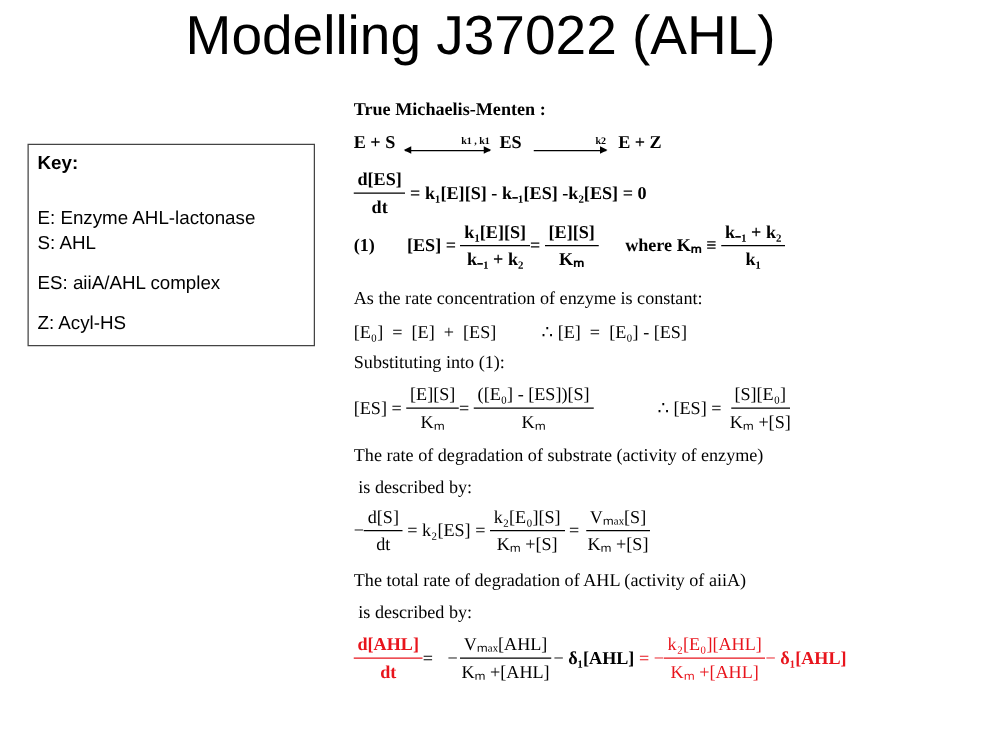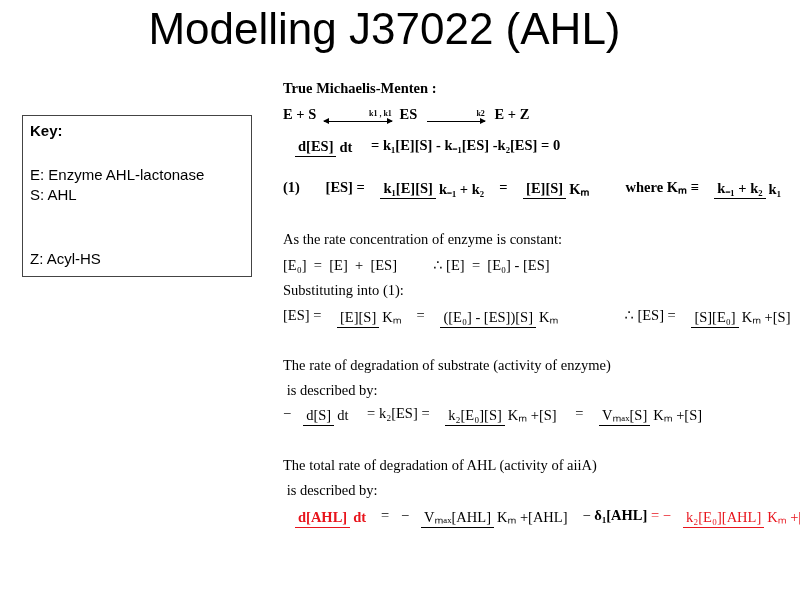--- a/index.html
+++ b/index.html
@@ -5,40 +5,41 @@
   html, body { margin:0; padding:0; background:#ffffff; }
   body { width:800px; height:600px; position:relative; overflow:hidden; color:#000; }
   .title { position:absolute; left:0; top:2px; width:769px; text-align:center;
     font-family:"Liberation Sans", sans-serif; font-size:44px; line-height:54px; }
   .keybox { position:absolute; left:22px; top:115px; width:228px; height:160px;
     border:1px solid #444; font-family:"Liberation Sans", sans-serif; font-size:15px; }
   .keybox div { position:absolute; left:7px; }
   .keybox .k-title { font-weight:bold; }
   .ln { position:absolute; left:283px; font-family:"Liberation Serif", serif; font-size:14.5px; white-space:nowrap; }
   .b { font-weight:bold; }
-  .frac { display:inline-flex; flex-direction:row; align-items:center; vertical-align:middle; margin:0 12px; }
+  .frac { display:inline-flex; flex-direction:column; align-items:center; vertical-align:middle; margin:0 0; }
   .frac .num { padding:0 3px; border-bottom:1px solid currentColor; line-height:20px; }
   .frac .den { padding:0 3px; line-height:22px; }
   .arrow { display:inline-block; position:relative; vertical-align:middle; text-align:right; font-size:8px; }
   .arrow .lab { display:block; line-height:8px; }
   .arrow .line { display:block; height:1px; background:#000; position:relative; margin-top:3px; }
   .arrow .line.r::after { content:""; position:absolute; right:-1px; top:-3px; border-left:6px solid #000; border-top:3.5px solid transparent; border-bottom:3.5px solid transparent; }
   .arrow .line.l::before { content:""; position:absolute; left:-1px; top:-3px; border-right:6px solid #000; border-top:3.5px solid transparent; border-bottom:3.5px solid transparent; }
   .red { color:#e8141c; }
   .sp { display:inline-block; }
 </style>
 </head>
 <body>
 
 <div class="title">Modelling J37022 (AHL)</div>
 
 <div class="keybox">
   <div class="k-title" style="top:6px">Key:</div>
   <div style="top:50px">E: Enzyme AHL-lactonase</div>
   <div style="top:70px">S: AHL</div>
+  <div style="top:102px">ES: aiiA/AHL complex</div>
   <div style="top:134px">Z: Acyl-HS</div>
 </div>
 
 <div class="ln b" style="top:80px">True Michaelis-Menten :</div>
 
 <div class="ln b" style="top:106px">
   <span>E  +  S</span>
   <span class="arrow" style="width:68px;margin:0 4px">
     <span class="lab">k1  ,  k1</span>
     <span class="line l r"></span>

